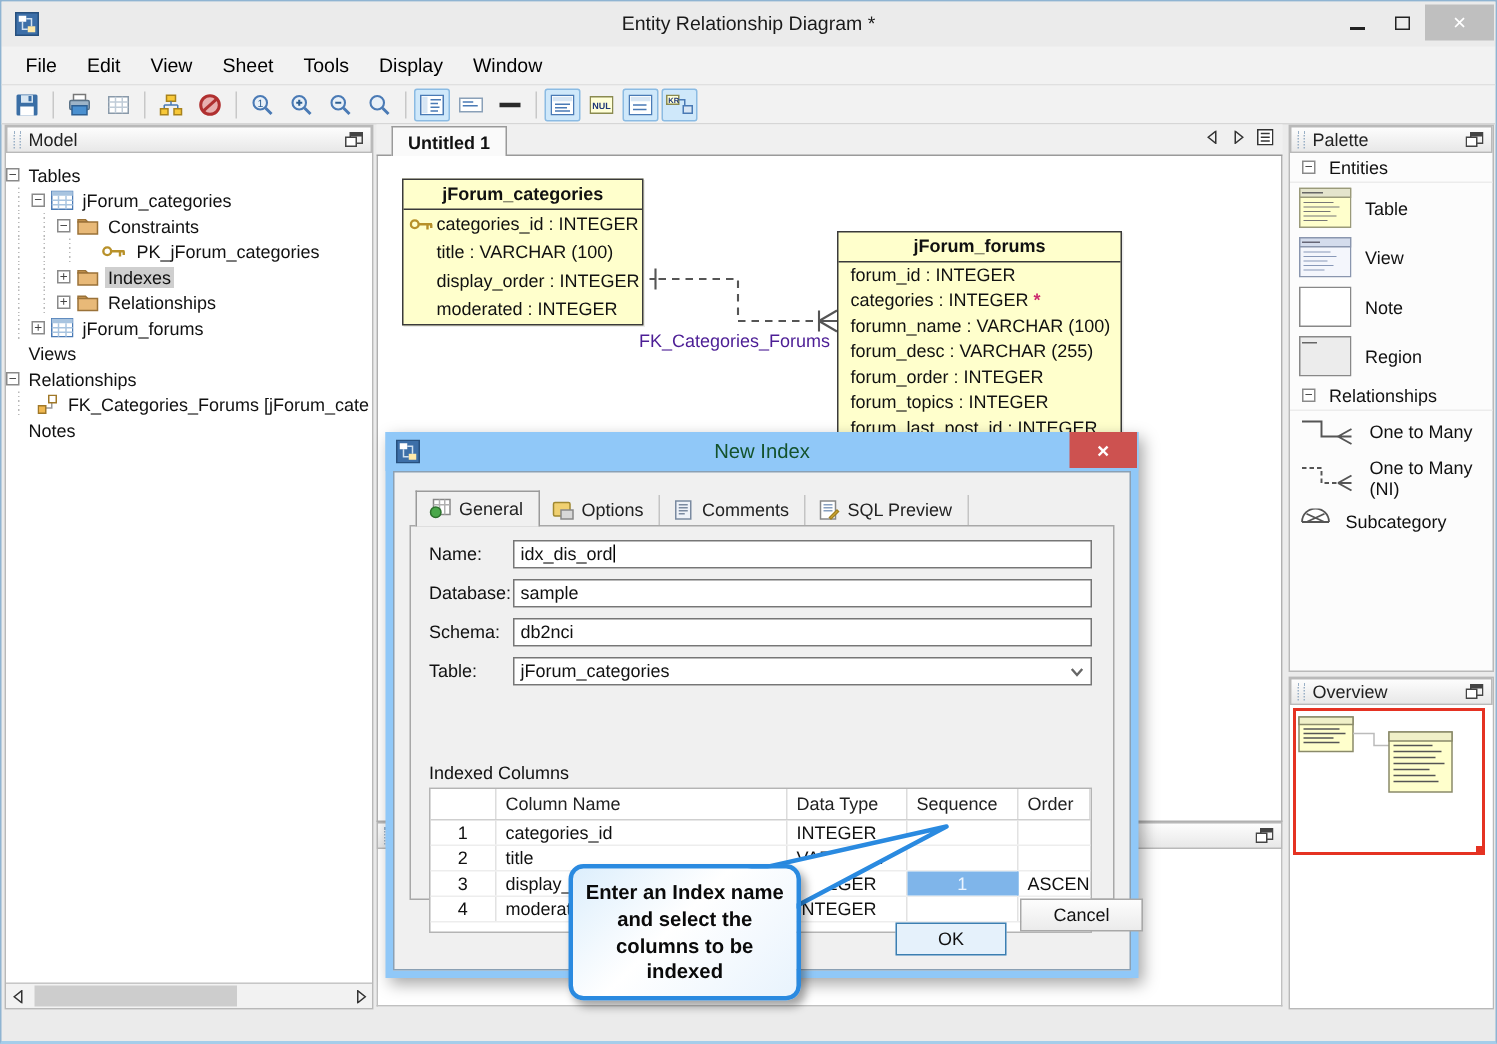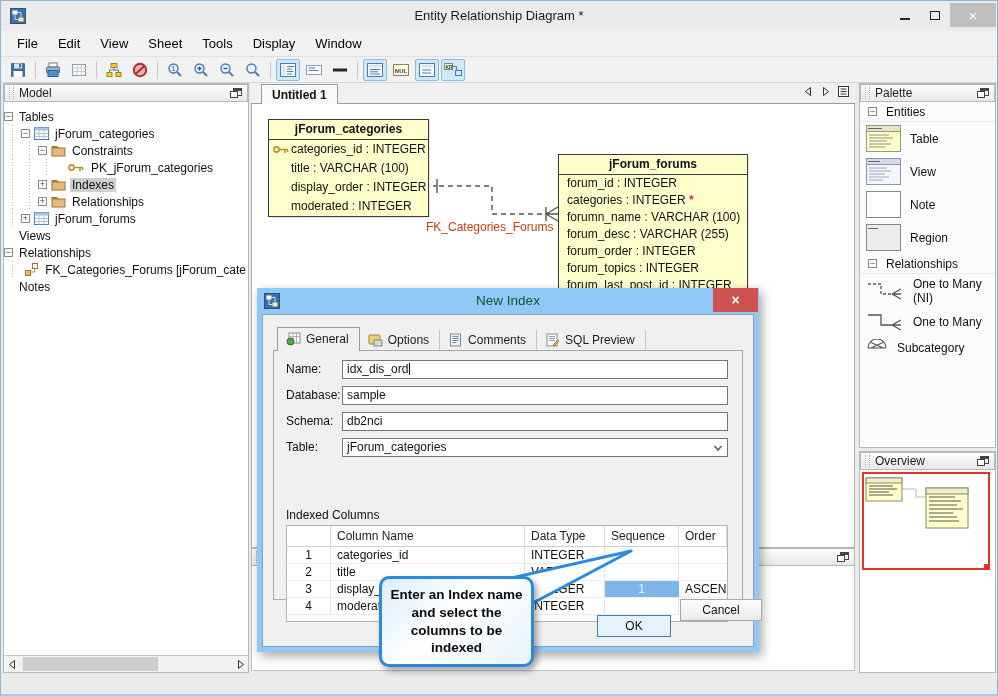--- a/index.html
+++ b/index.html
@@ -50,21 +50,21 @@
   .tabbar { position:absolute; left:0; top:0; width:100%; height:21px; border-bottom:1px solid #9a9a9a; background:#f0f0f0; }
   .doctab { position:absolute; left:10px; top:1px; height:20px; padding:0 10px; background:#fafafa; border:1px solid #9a9a9a; border-bottom:none; font-weight:bold; font-size:12px; line-height:20px; }
   .tabnav { position:absolute; right:6px; top:3px; display:flex; gap:8px; align-items:center; }
   .canvas { position:absolute; left:0; top:21px; width:100%; height:444px; background:#fff; border:1px solid #b0b0b0; border-top:none; overflow:hidden; }
   .ent { position:absolute; background:#ffffcc; border:1px solid #3a3a3a; box-shadow:1px 1px 0 rgba(0,0,0,0.08); }
   .ent .hd { font-weight:bold; text-align:center; font-size:12px; padding:2px 4px 3px; border-bottom:1px solid #3a3a3a; }
   .ent .erow { position:relative; height:19px; line-height:19px; padding-left:22px; padding-right:6px; white-space:nowrap; font-size:12px; }
   .ent.compact .erow { height:17px; line-height:17px; padding-left:8px; }
   .ent .keyico { position:absolute; left:4px; top:5px; }
   .req { color:#cc2b6e; font-weight:bold; }
-  .fklabel { position:absolute; font-size:12px; color:#c2410c; white-space:nowrap; }
+  .fklabel { position:absolute; font-size:12px; color:#4c1d95; white-space:nowrap; }
   .botbar { position:absolute; left:0; top:465px; width:100%; }
   .botwhite { position:absolute; left:0; top:483px; width:100%; height:105px; background:#fff; border:1px solid #c0c0c0; border-top:none; }
 
   
   .rightcol { position:absolute; left:858px; top:82px; width:137px; height:590px; }
   .palette { position:absolute; left:0; top:0; width:137px; height:365px; background:#fcfcfc; border:1px solid #b9b9b9; }
   .pal-section { display:flex; align-items:center; gap:5px; height:20px; padding-left:8px; border-bottom:1px solid #ececec; font-size:12px; }
   .pal-item { display:flex; align-items:center; gap:9px; padding:3px 0 3px 6px; font-size:12px; }
   .pal-item .thumb { flex:0 0 auto; }
   .overview { position:absolute; left:0; top:368px; width:137px; height:222px; background:#fff; border:1px solid #b9b9b9; }
@@ -553,34 +553,34 @@
             </span>
             <span>Region</span>
           </div>
           <div class="pal-section">
             <span class="exp">−</span>
             <span>Relationships</span>
           </div>
           <div class="pal-item">
             <span class="thumb">
               <svg width="38" height="22" viewBox="0 0 38 22">
-                <path d="M2,4 H15 V14 H26" stroke="#555" stroke-width="1.3" stroke-dasharray="3,2" fill="none"></path>
+                <path d="M2,4 H15 V14 H26" stroke="#555" stroke-width="1.3" fill="none"></path>
                 <path d="M26,14 L35,9 M26,14 L35,14 M26,14 L35,19" stroke="#555" stroke-width="1.3" fill="none"></path>
               </svg>
             </span>
-            <span>One to Many (NI)</span>
+            <span>One to Many</span>
           </div>
           <div class="pal-item">
             <span class="thumb">
               <svg width="38" height="22" viewBox="0 0 38 22">
-                <path d="M2,4 H15 V14 H26" stroke="#555" stroke-width="1.3" fill="none"></path>
+                <path d="M2,4 H15 V14 H26" stroke="#555" stroke-width="1.3" stroke-dasharray="3,2" fill="none"></path>
                 <path d="M26,14 L35,9 M26,14 L35,14 M26,14 L35,19" stroke="#555" stroke-width="1.3" fill="none"></path>
               </svg>
             </span>
-            <span>One to Many</span>
+            <span>One to Many (NI)</span>
           </div>
           <div class="pal-item">
             <span class="thumb">
               <svg width="22" height="18" viewBox="0 0 22 18">
                 <path d="M2,9 A8,8 0 0 1 20,9" fill="#fff" stroke="#555" stroke-width="1.2"></path>
                 <path d="M2,9 H20 M5,3.5 L17,9 M17,3.5 L5,9" stroke="#555" stroke-width="1.2"></path>
               </svg>
             </span>
             <span>Subcategory</span>
           </div>

